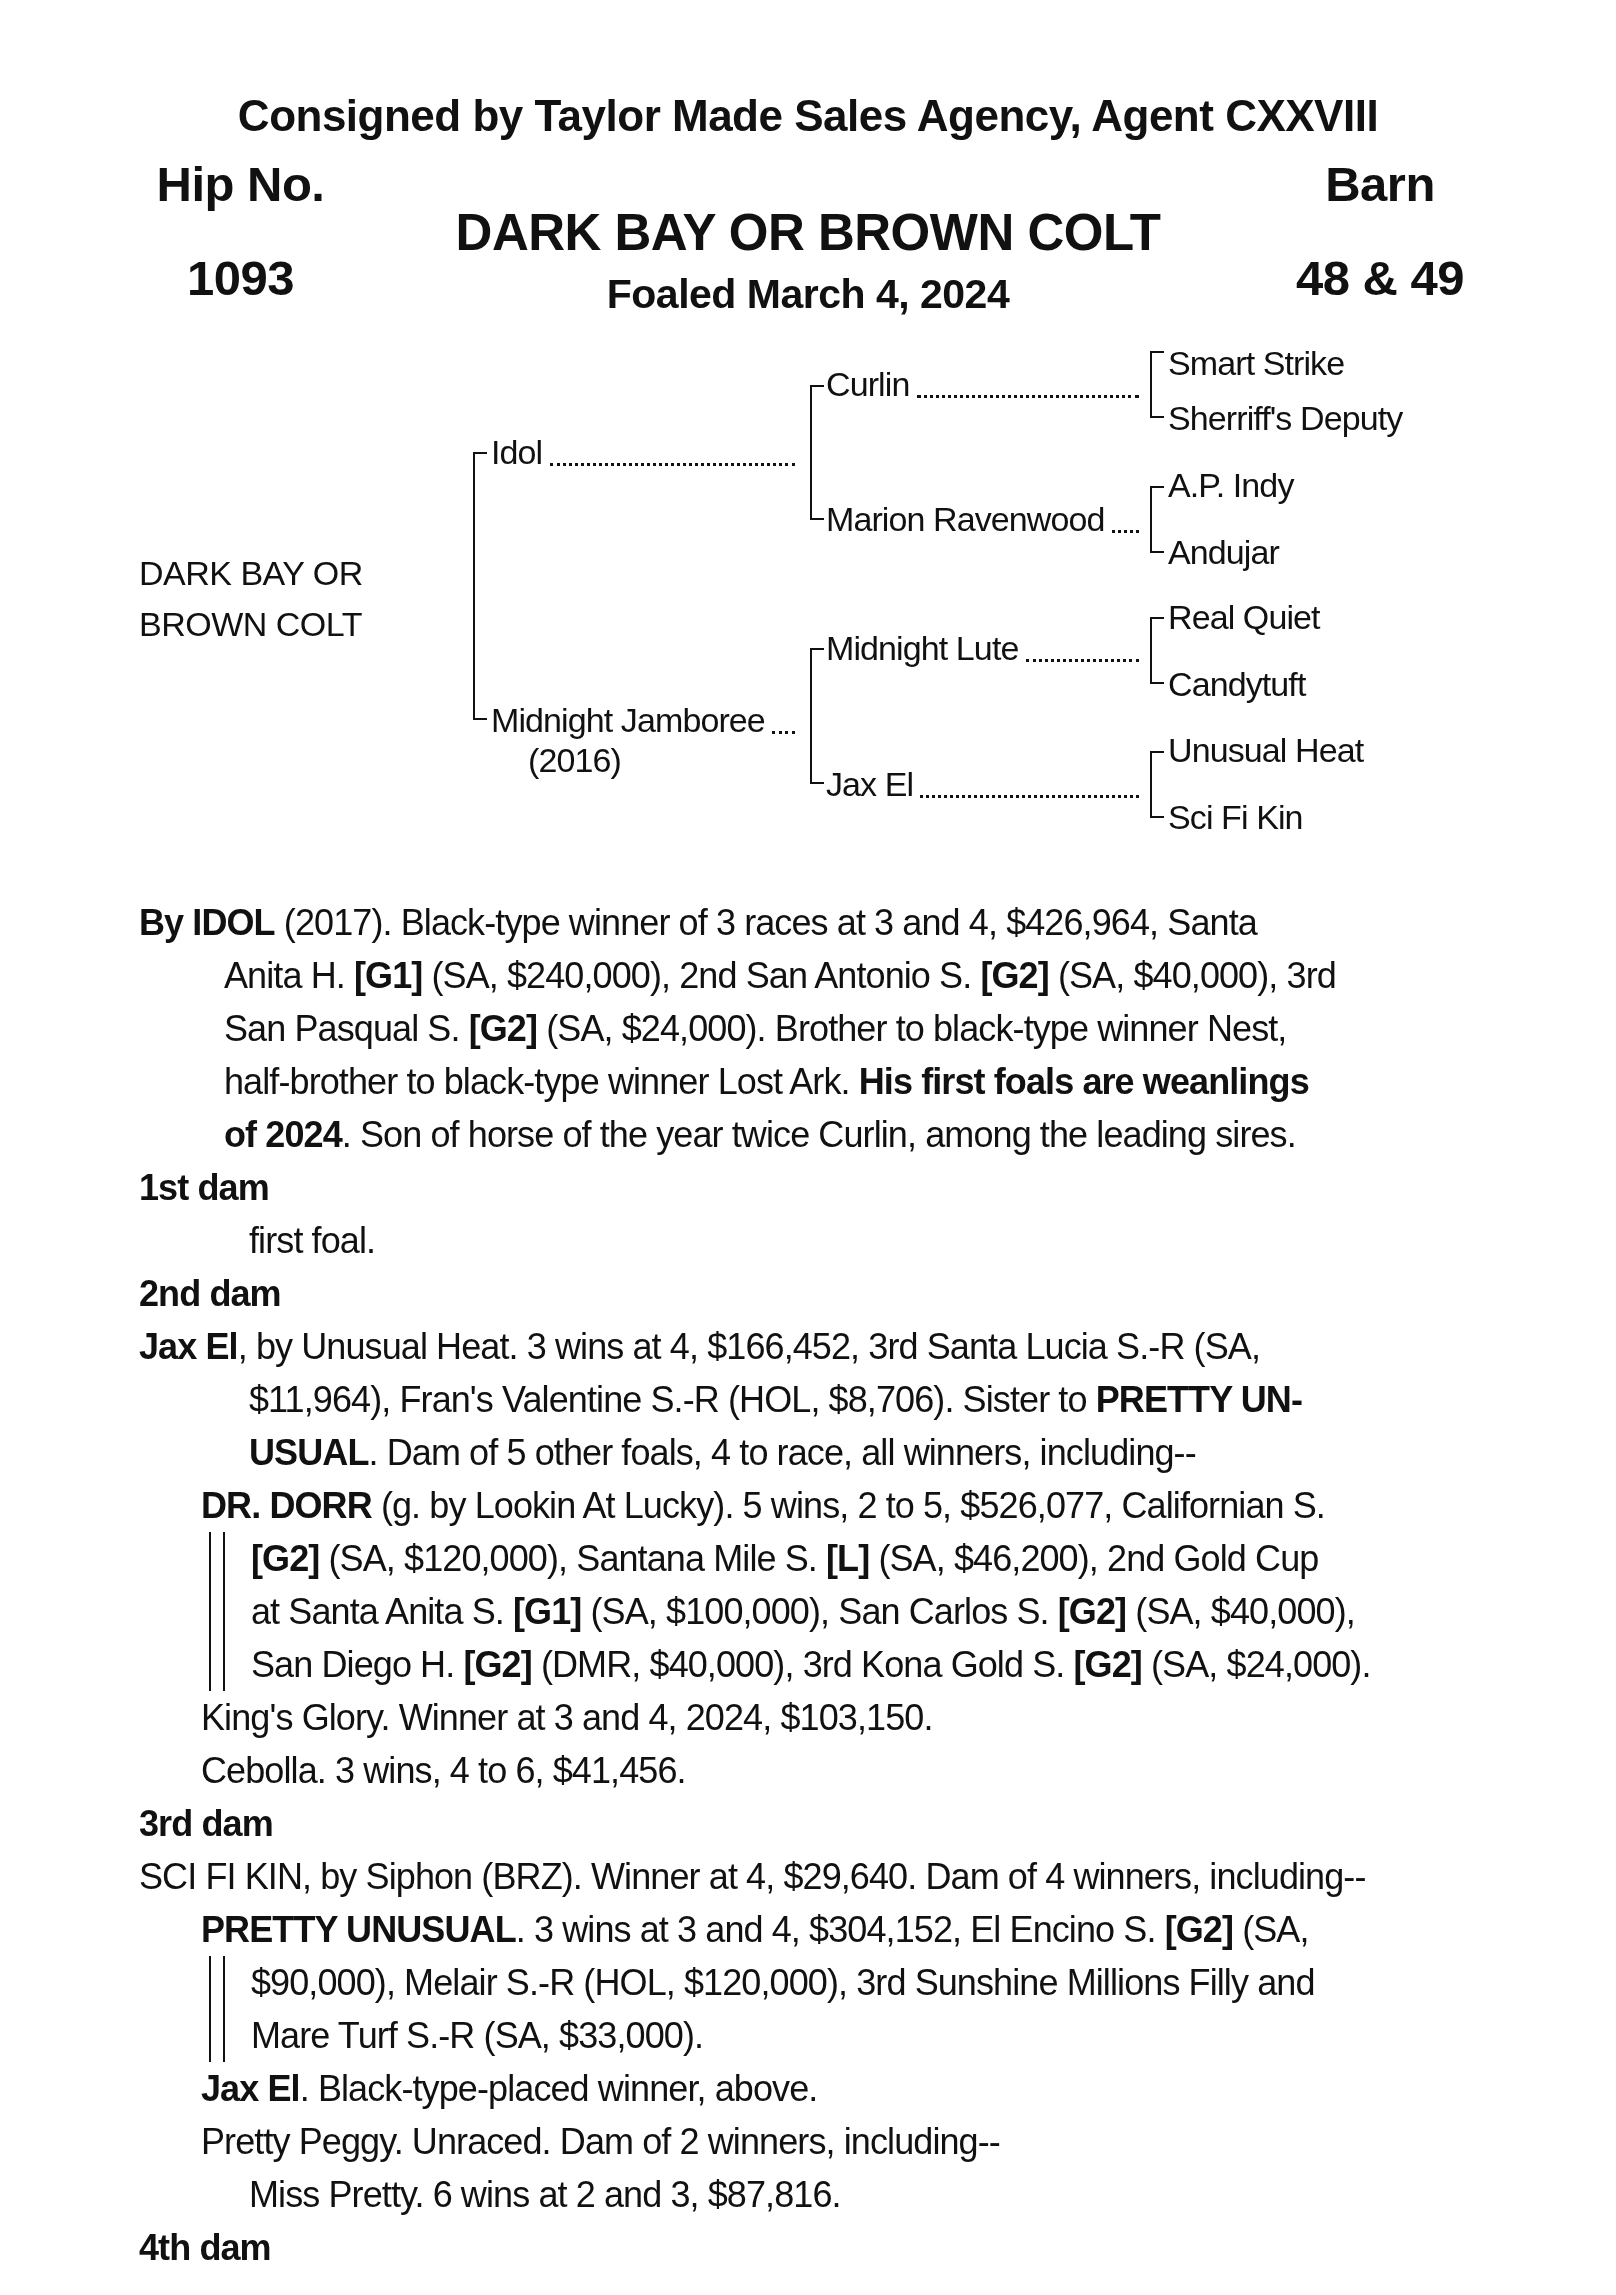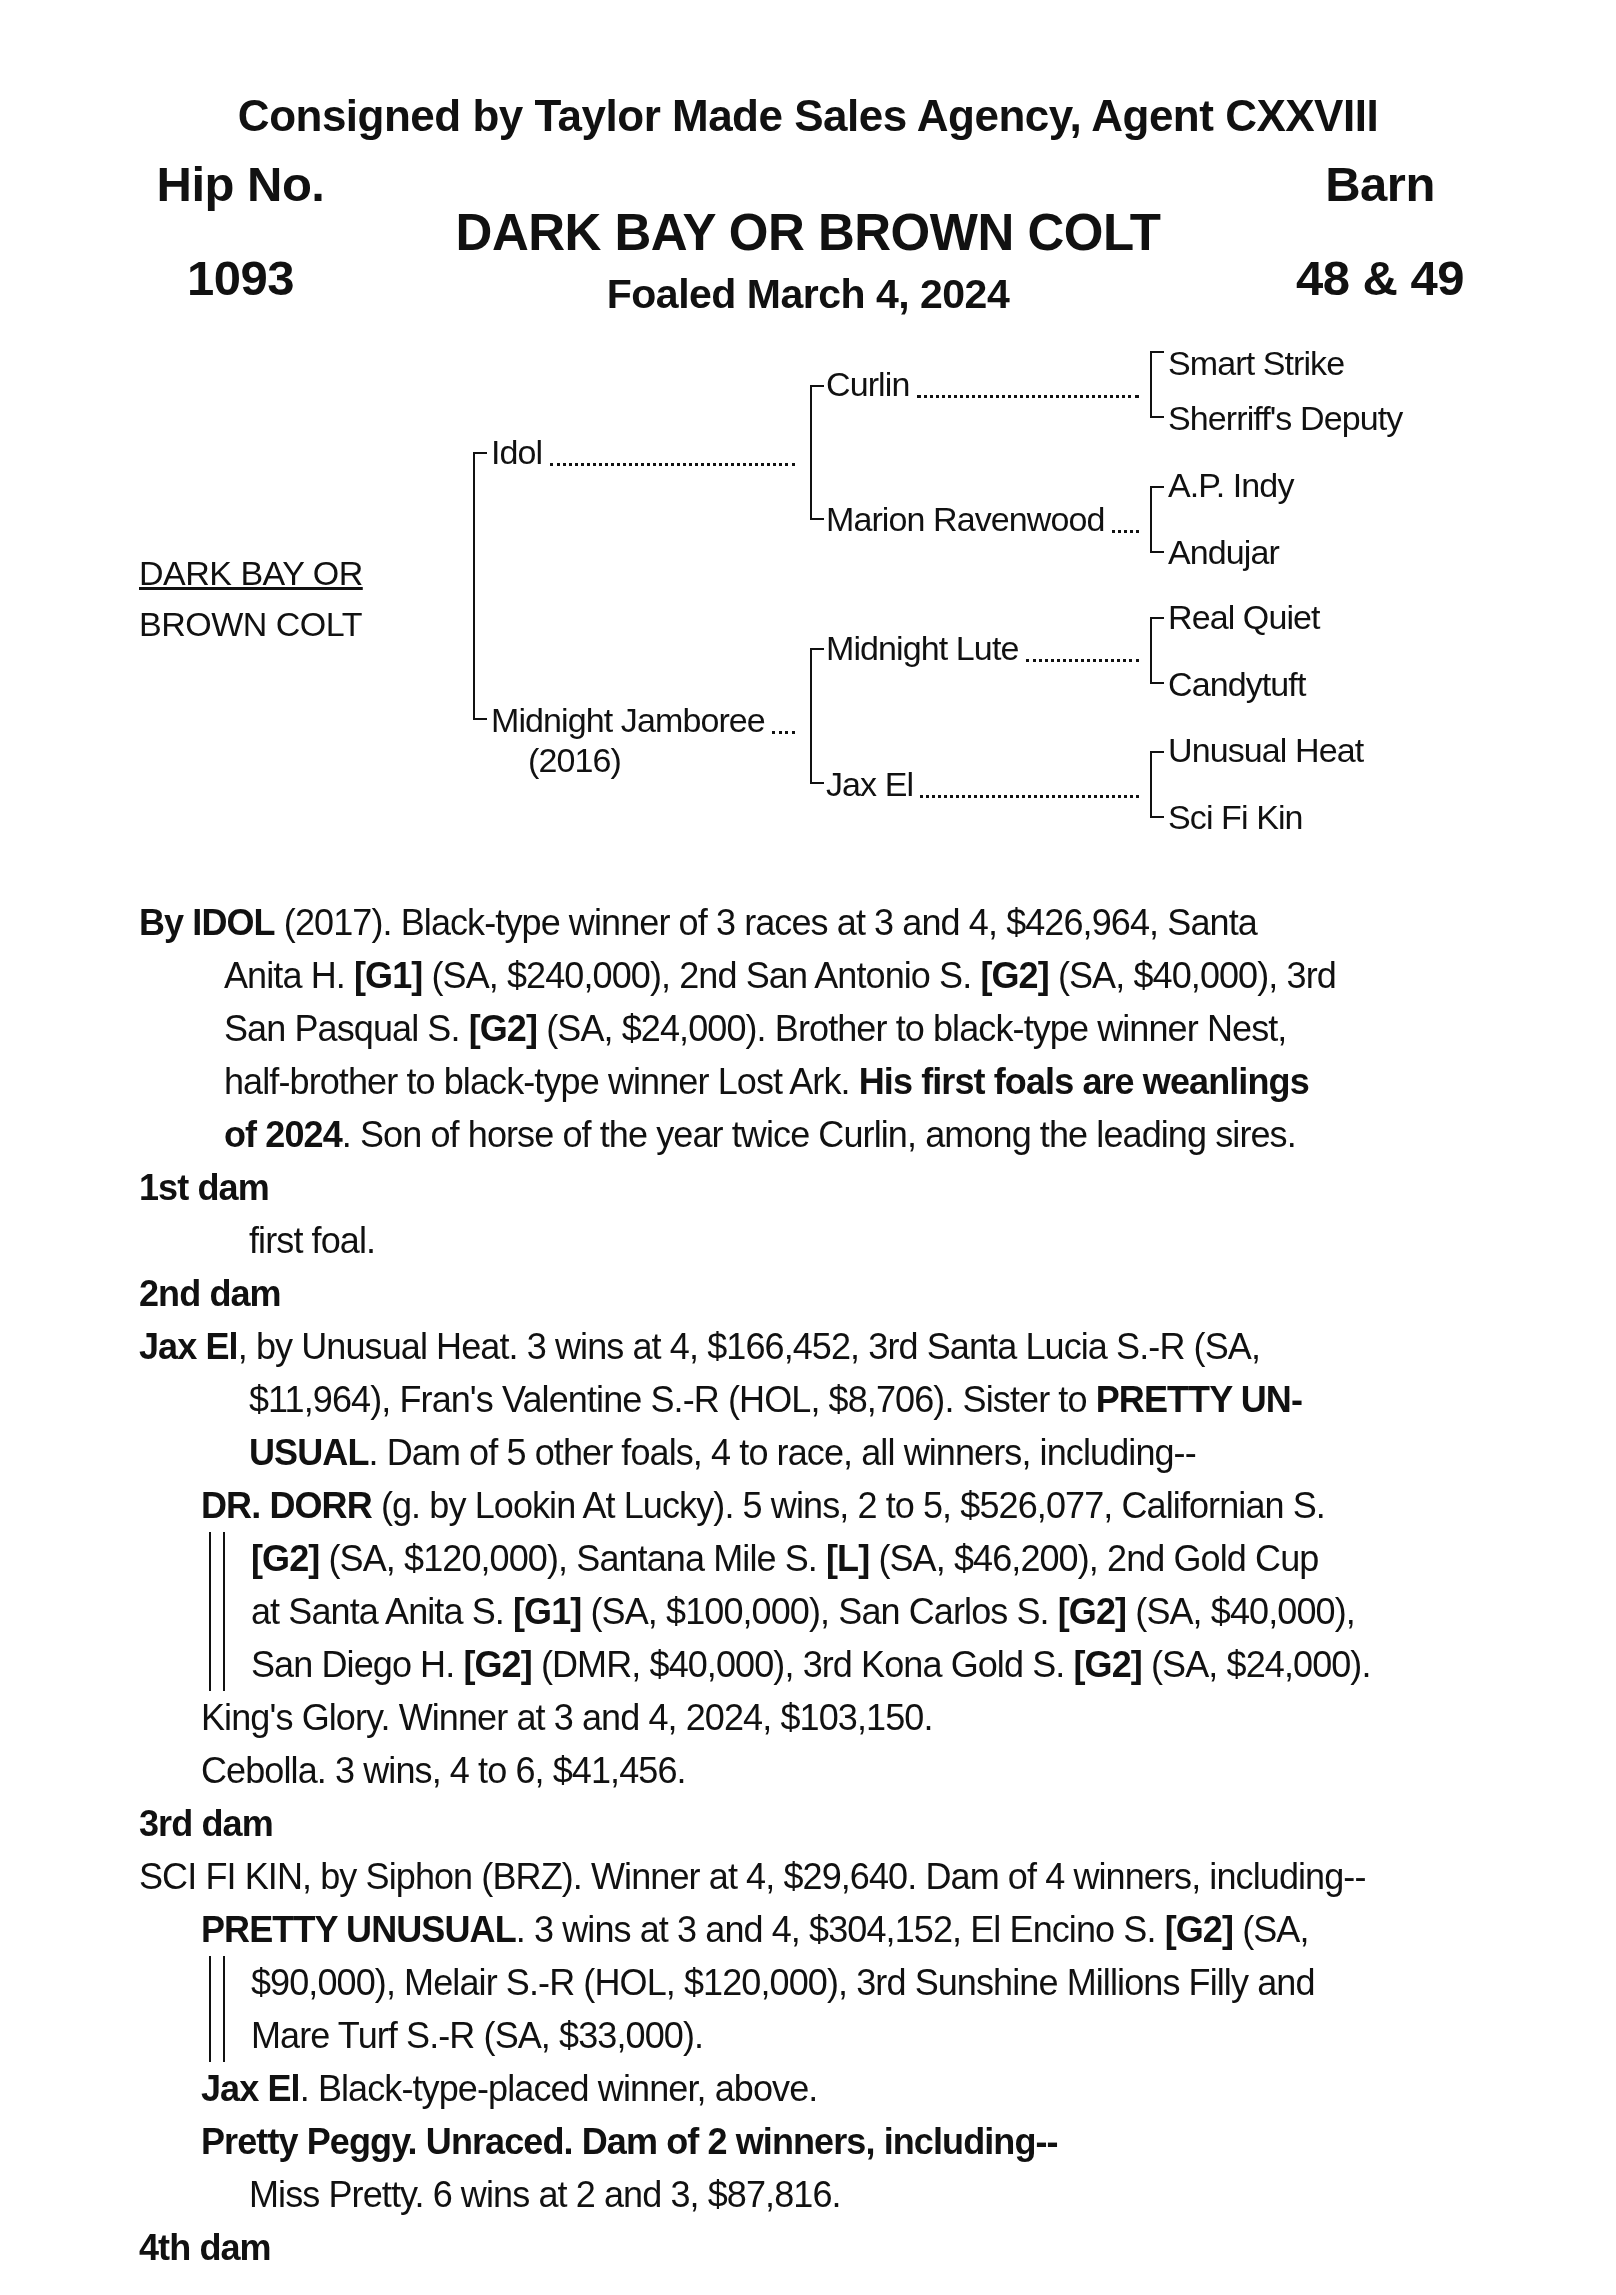--- a/index.html
+++ b/index.html
@@ -52,21 +52,21 @@
 
   <div class="barn">
     <div class="h1">Barn</div>
     <div class="h2">48 &amp; 49</div>
   </div>
 
   <div class="title">DARK BAY OR BROWN COLT</div>
   <div class="foaled">Foaled March 4, 2024</div>
 
   <div id="pedigree">
-      <div class="psubj" style="top: 554px; text-decoration: underline;">DARK BAY OR</div>
+      <div class="psubj" style="top: 554px;">DARK BAY OR</div>
       <div class="psubj" style="top: 605px;">BROWN COLT</div>
       <div class="prow" style="left: 491px; top: 427px; width: 308px;">
         <span class="pname">Idol</span>
         <span class="leader"></span>
       </div>
       <div class="prow" style="left: 491px; top: 695px; width: 308px;">
         <span class="pname">Midnight Jamboree</span>
         <span class="leader"></span>
       </div>
       <div class="prow" style="left: 528px; top: 735px; width: 230px;">
@@ -137,18 +137,18 @@
       <div class="bline" style="padding-left: 112px;"><i class="vbar" style="left: 70px;"></i><i class="vbar" style="left: 84px;"></i><span>at Santa Anita S. </span><span class="b">[G1]</span><span> (SA, $100,000), San Carlos S. </span><span class="b">[G2]</span><span> (SA, $40,000),</span></div>
       <div class="bline" style="padding-left: 112px;"><i class="vbar" style="left: 70px;"></i><i class="vbar" style="left: 84px;"></i><span>San Diego H. </span><span class="b">[G2]</span><span> (DMR, $40,000), 3rd Kona Gold S. </span><span class="b">[G2]</span><span> (SA, $24,000).</span></div>
       <div class="bline" style="padding-left: 62px;"><span>King's Glory. Winner at 3 and 4, 2024, $103,150.</span></div>
       <div class="bline" style="padding-left: 62px;"><span>Cebolla. 3 wins, 4 to 6, $41,456.</span></div>
       <div class="bline" style="padding-left: 0px;"><span class="b">3rd dam</span></div>
       <div class="bline" style="padding-left: 0px;"><span>SCI FI KIN, by Siphon (BRZ). Winner at 4, $29,640. Dam of 4 winners, including--</span></div>
       <div class="bline" style="padding-left: 62px;"><span class="b">PRETTY UNUSUAL</span><span>. 3 wins at 3 and 4, $304,152, El Encino S. </span><span class="b">[G2]</span><span> (SA,</span></div>
       <div class="bline" style="padding-left: 112px;"><i class="vbar" style="left: 70px;"></i><i class="vbar" style="left: 84px;"></i><span>$90,000), Melair S.-R (HOL, $120,000), 3rd Sunshine Millions Filly and</span></div>
       <div class="bline" style="padding-left: 112px;"><i class="vbar" style="left: 70px;"></i><i class="vbar" style="left: 84px;"></i><span>Mare Turf S.-R (SA, $33,000).</span></div>
       <div class="bline" style="padding-left: 62px;"><span class="b">Jax El</span><span>. Black-type-placed winner, above.</span></div>
-      <div class="bline" style="padding-left: 62px; font-weight: bold;"><span>Pretty Peggy. Unraced. Dam of 2 winners, including--</span></div>
+      <div class="bline" style="padding-left: 62px;"><span>Pretty Peggy. Unraced. Dam of 2 winners, including--</span></div>
       <div class="bline" style="padding-left: 110px;"><span>Miss Pretty. 6 wins at 2 and 3, $87,816.</span></div>
       <div class="bline" style="padding-left: 0px;"><span class="b">4th dam</span></div>
     </div>
 </div>
 
 
 </body></html>

